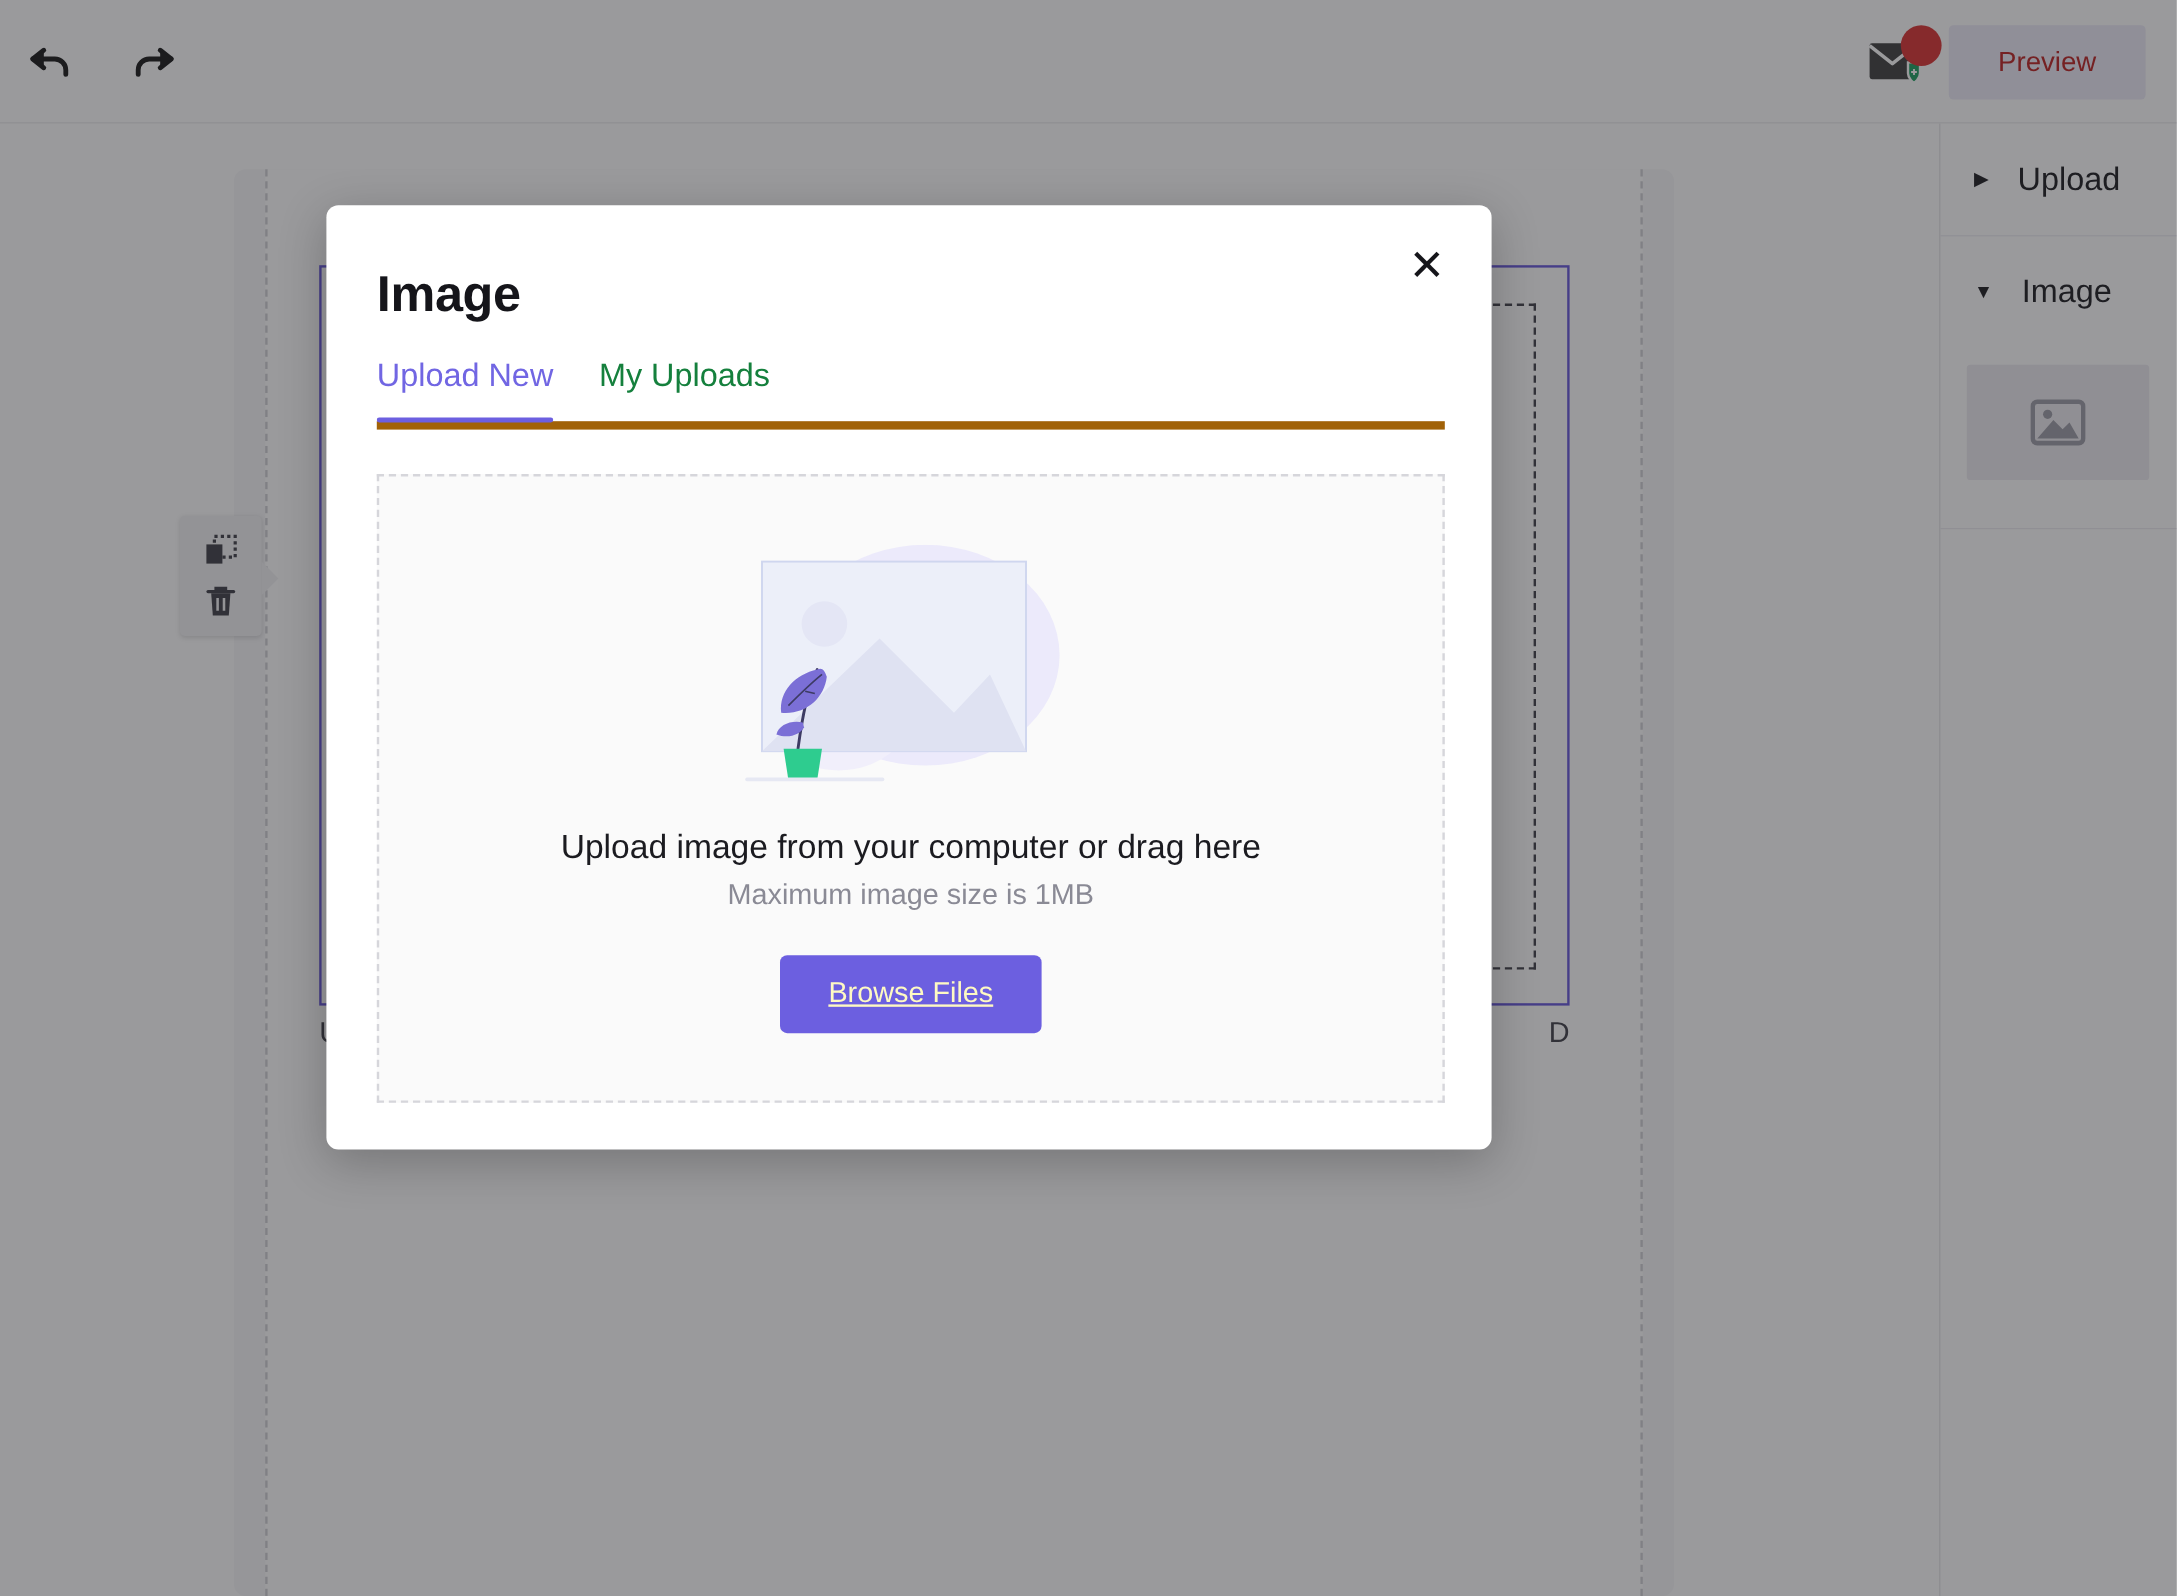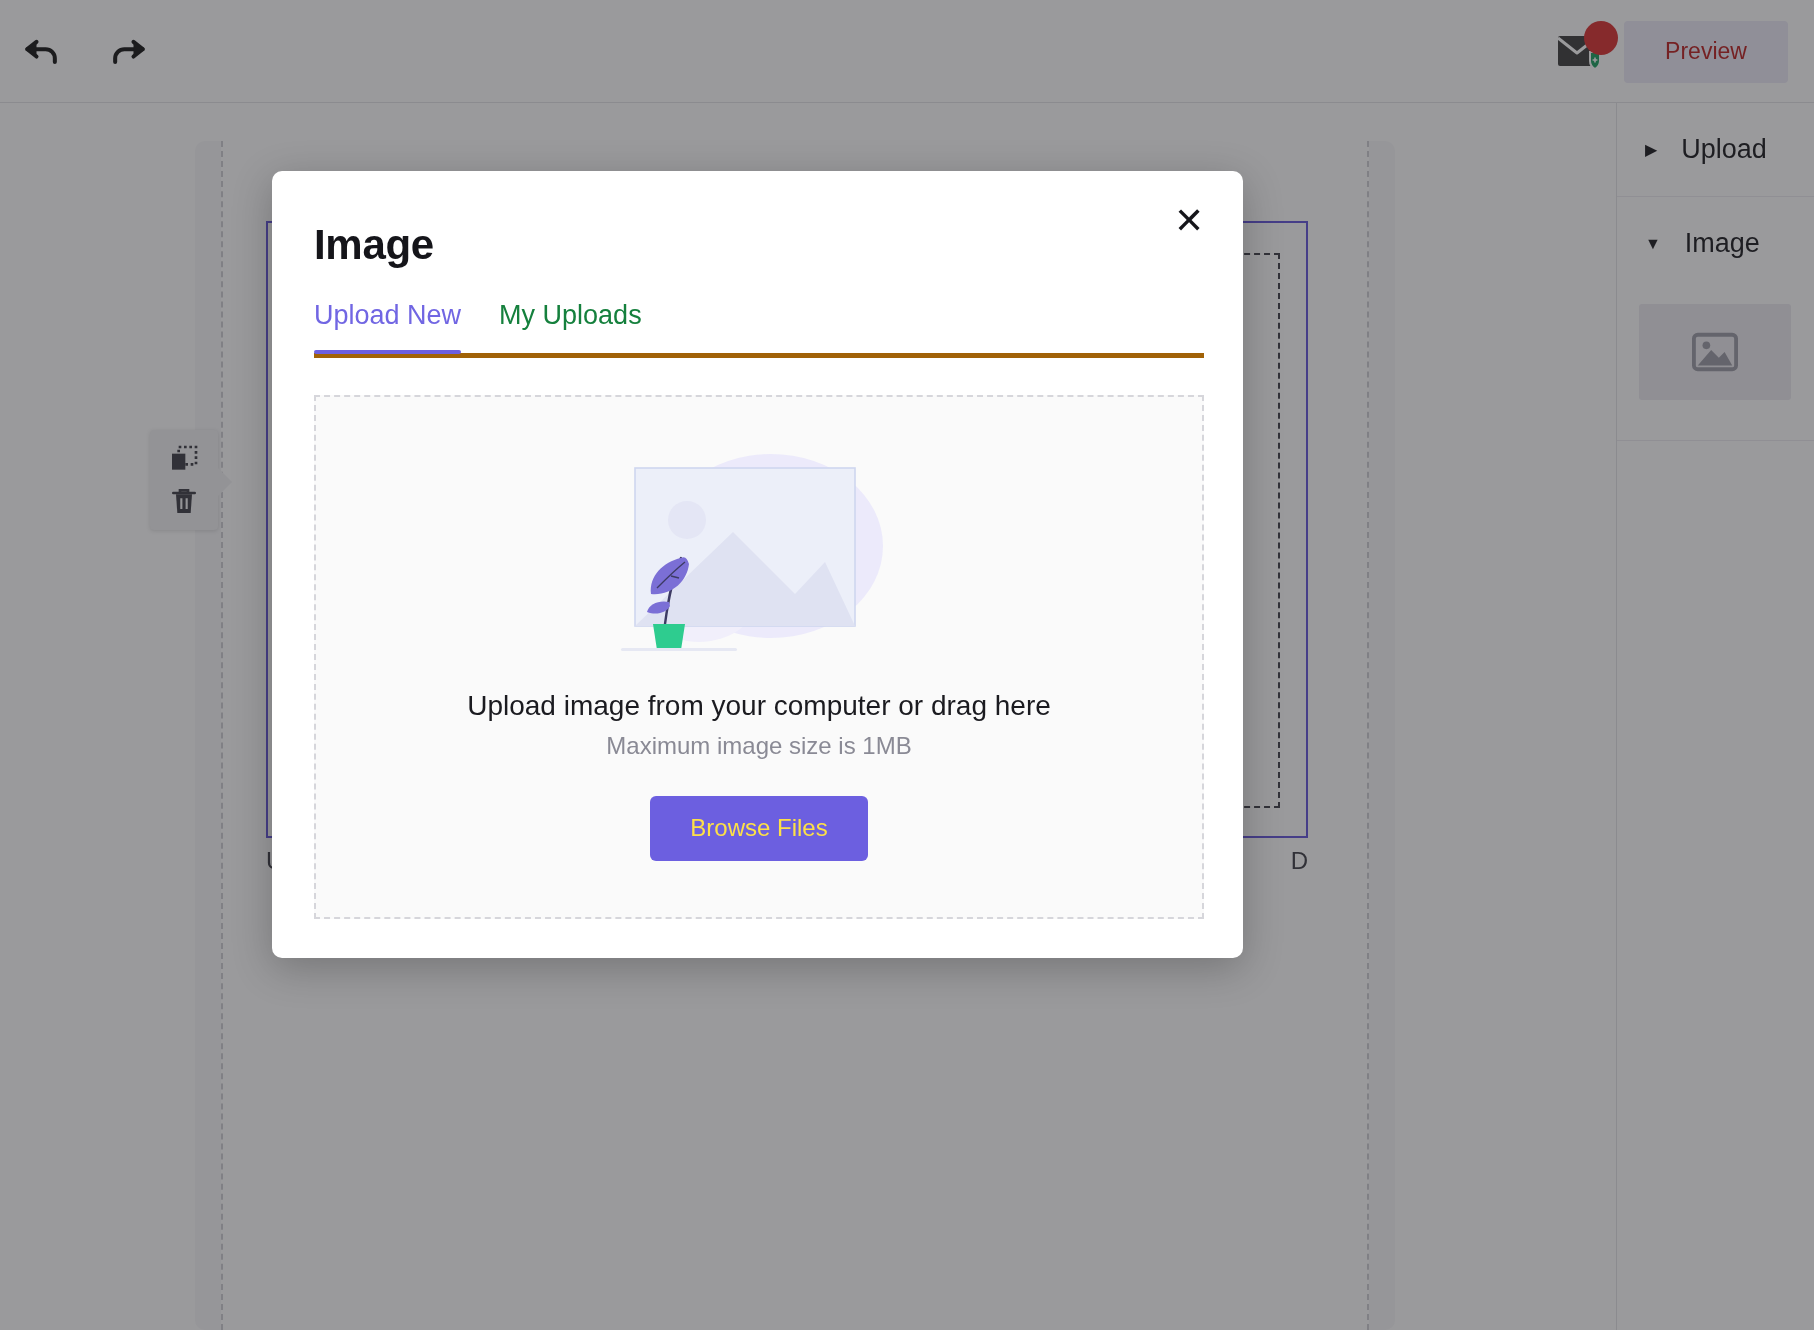--- a/index.html
+++ b/index.html
@@ -164,21 +164,21 @@
   }
   .modal-title {
     position: absolute; left: 42px; top: 50px;
     font-size: 42px; font-weight: bold; color: #15151a;
     letter-spacing: -0.3px;
   }
   .tabs {
     position: absolute; left: 42px; top: 127px;
     width: 890px;
     display: flex; align-items: flex-end; gap: 0;
-    border-bottom: 5px solid #a16207;
+    border-bottom: 7px solid #a16207;
     height: 60px;
   }
   .tab {
     font-size: 27px; color: #15803d;
     padding: 0 0 22px 0; margin-right: 38px;
     background: none; border: none; cursor: pointer;
     position: relative;
     font-family: "Liberation Sans", sans-serif;
   }
   .tab.active { color: #7166e3; }
@@ -198,24 +198,25 @@
   .dz-title {
     font-size: 28px; color: #1b1b20; margin-bottom: 10px;
     text-align: center;
   }
   .dz-sub {
     font-size: 24px; color: #8a8a95; margin-bottom: 36px;
     text-align: center;
   }
   .browse-btn {
     min-width: 168px; height: 65px; padding: 0 40px;
-    background: #6c5fe0; color: #fde047;
+    background: #6c5fe0; color: #fef9c3;
     font-size: 24px;
     border: none; border-radius: 6px; cursor: pointer;
     font-family: "Liberation Sans", sans-serif;
+    text-decoration: underline;
   }
 </style>
 </head>
 <body>
 
 <div class="app">
 
   <div class="topbar">
     <div class="topbar-left">
       <button class="icon-btn" title="Undo">

